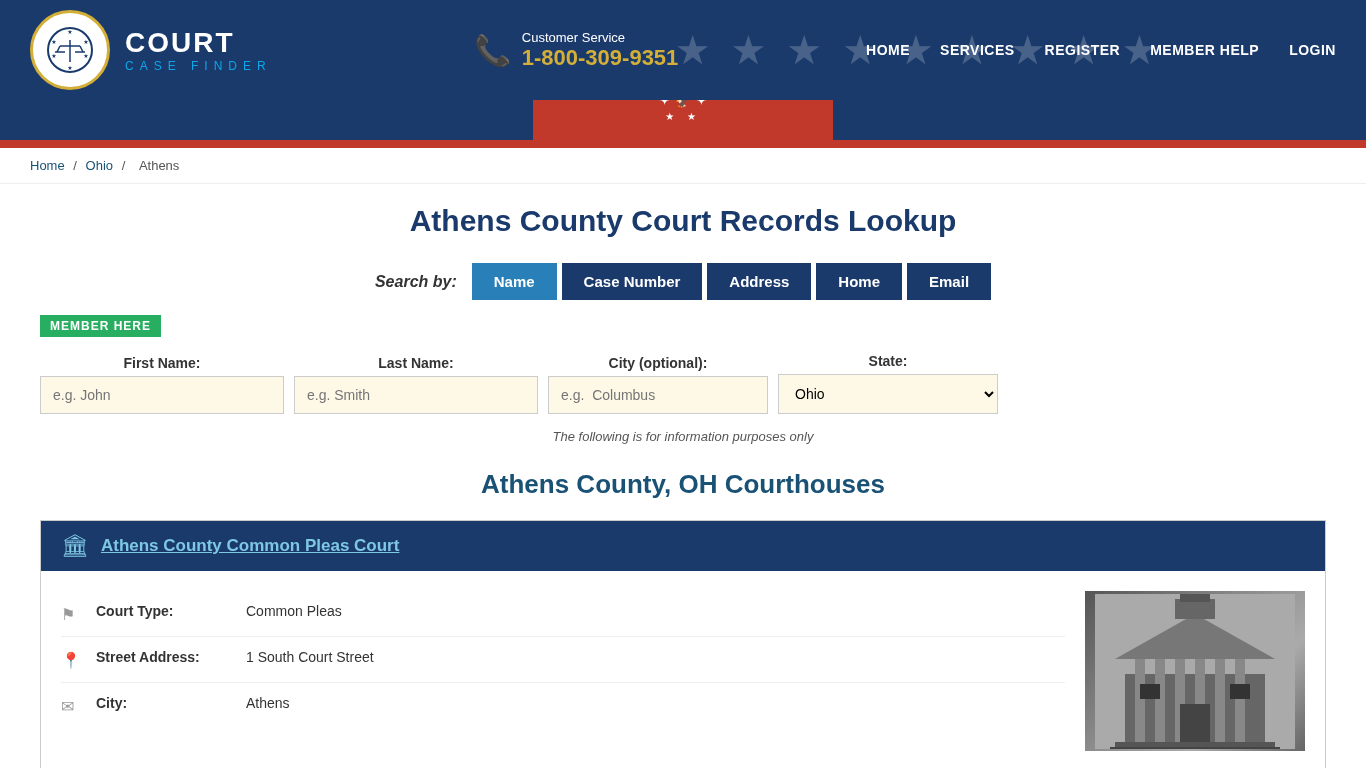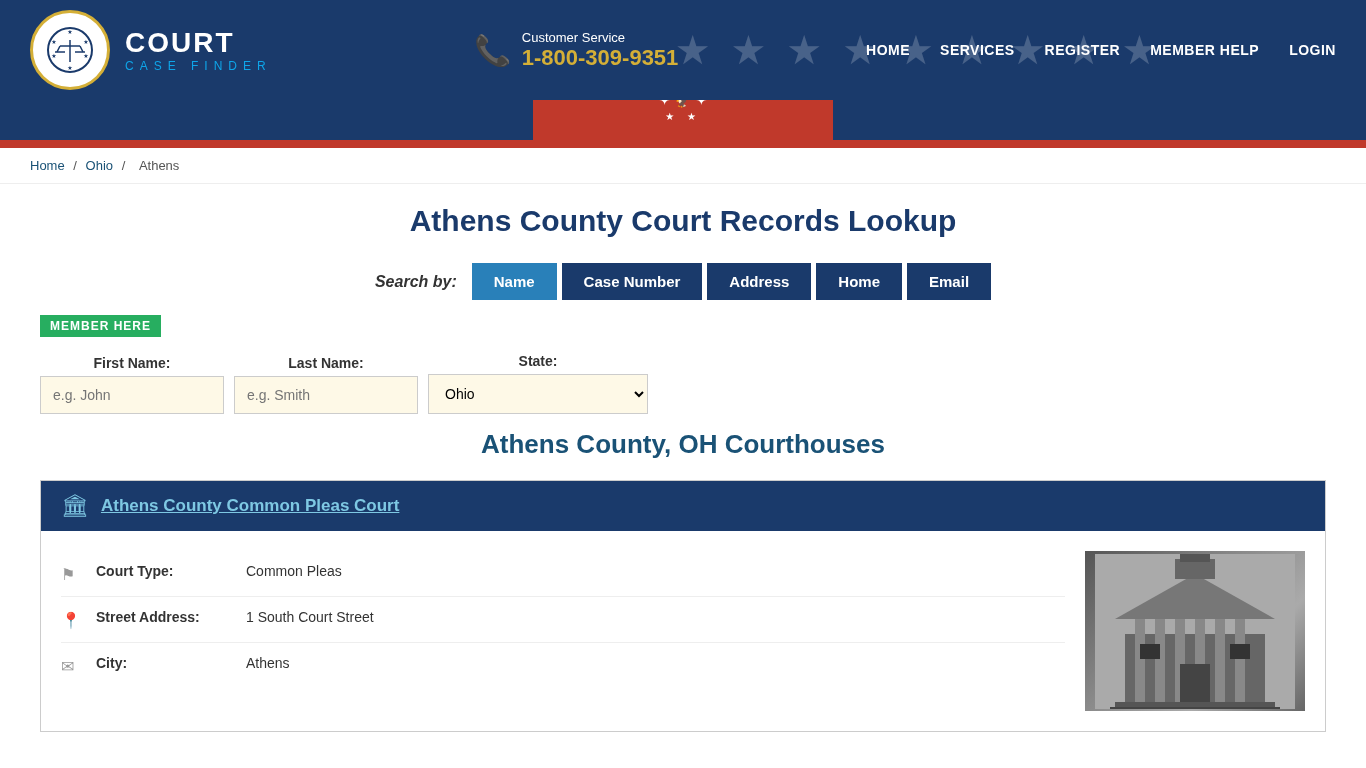--- a/index.html
+++ b/index.html
@@ -218,21 +218,21 @@
       color: #333;
     }
     .form-group input,
     .form-group select {
       border: 1px solid #ccc;
       padding: 10px 12px;
       font-size: 14px;
       background: #fef9e7;
       outline: none;
     }
-    .form-group input { width: 184px; }
+    .form-group input { width: 244px; }
     .form-group.city input { width: 220px; }
     .form-group.state select { width: 220px; }
     .search-btn {
       background: #e74c3c;
       color: #fff;
       border: none;
       padding: 12px 30px;
       font-size: 18px;
       font-weight: bold;
       cursor: pointer;
@@ -439,30 +439,35 @@
 
     <div class="search-form">
       <div class="form-group">
         <label>First Name:</label>
         <input type="text" placeholder="e.g. John" style="">
       </div>
       <div class="form-group">
         <label>Last Name:</label>
         <input type="text" placeholder="e.g. Smith" style="">
       </div>
+      <div class="form-group city">
+        <label>City (optional):</label>
+        <input type="text" placeholder="e.g.  Columbus" style="">
+      </div>
       <div class="form-group state">
         <label>State:</label>
         <select>
           <option>Ohio</option>
         </select>
       </div>
     </div>
 
   </div>
 
+  <p class="info-notice">The following is for information purposes only</p>
 
   <h2 class="courthouses-title">Athens County, OH Courthouses</h2>
 
   <div class="courthouse-card">
     <div class="courthouse-header">
       <span class="courthouse-icon">🏛</span>
       <a href="#" class="courthouse-name-link">Athens County Common Pleas Court</a>
     </div>
     <div class="courthouse-body">
       <div class="courthouse-details">

